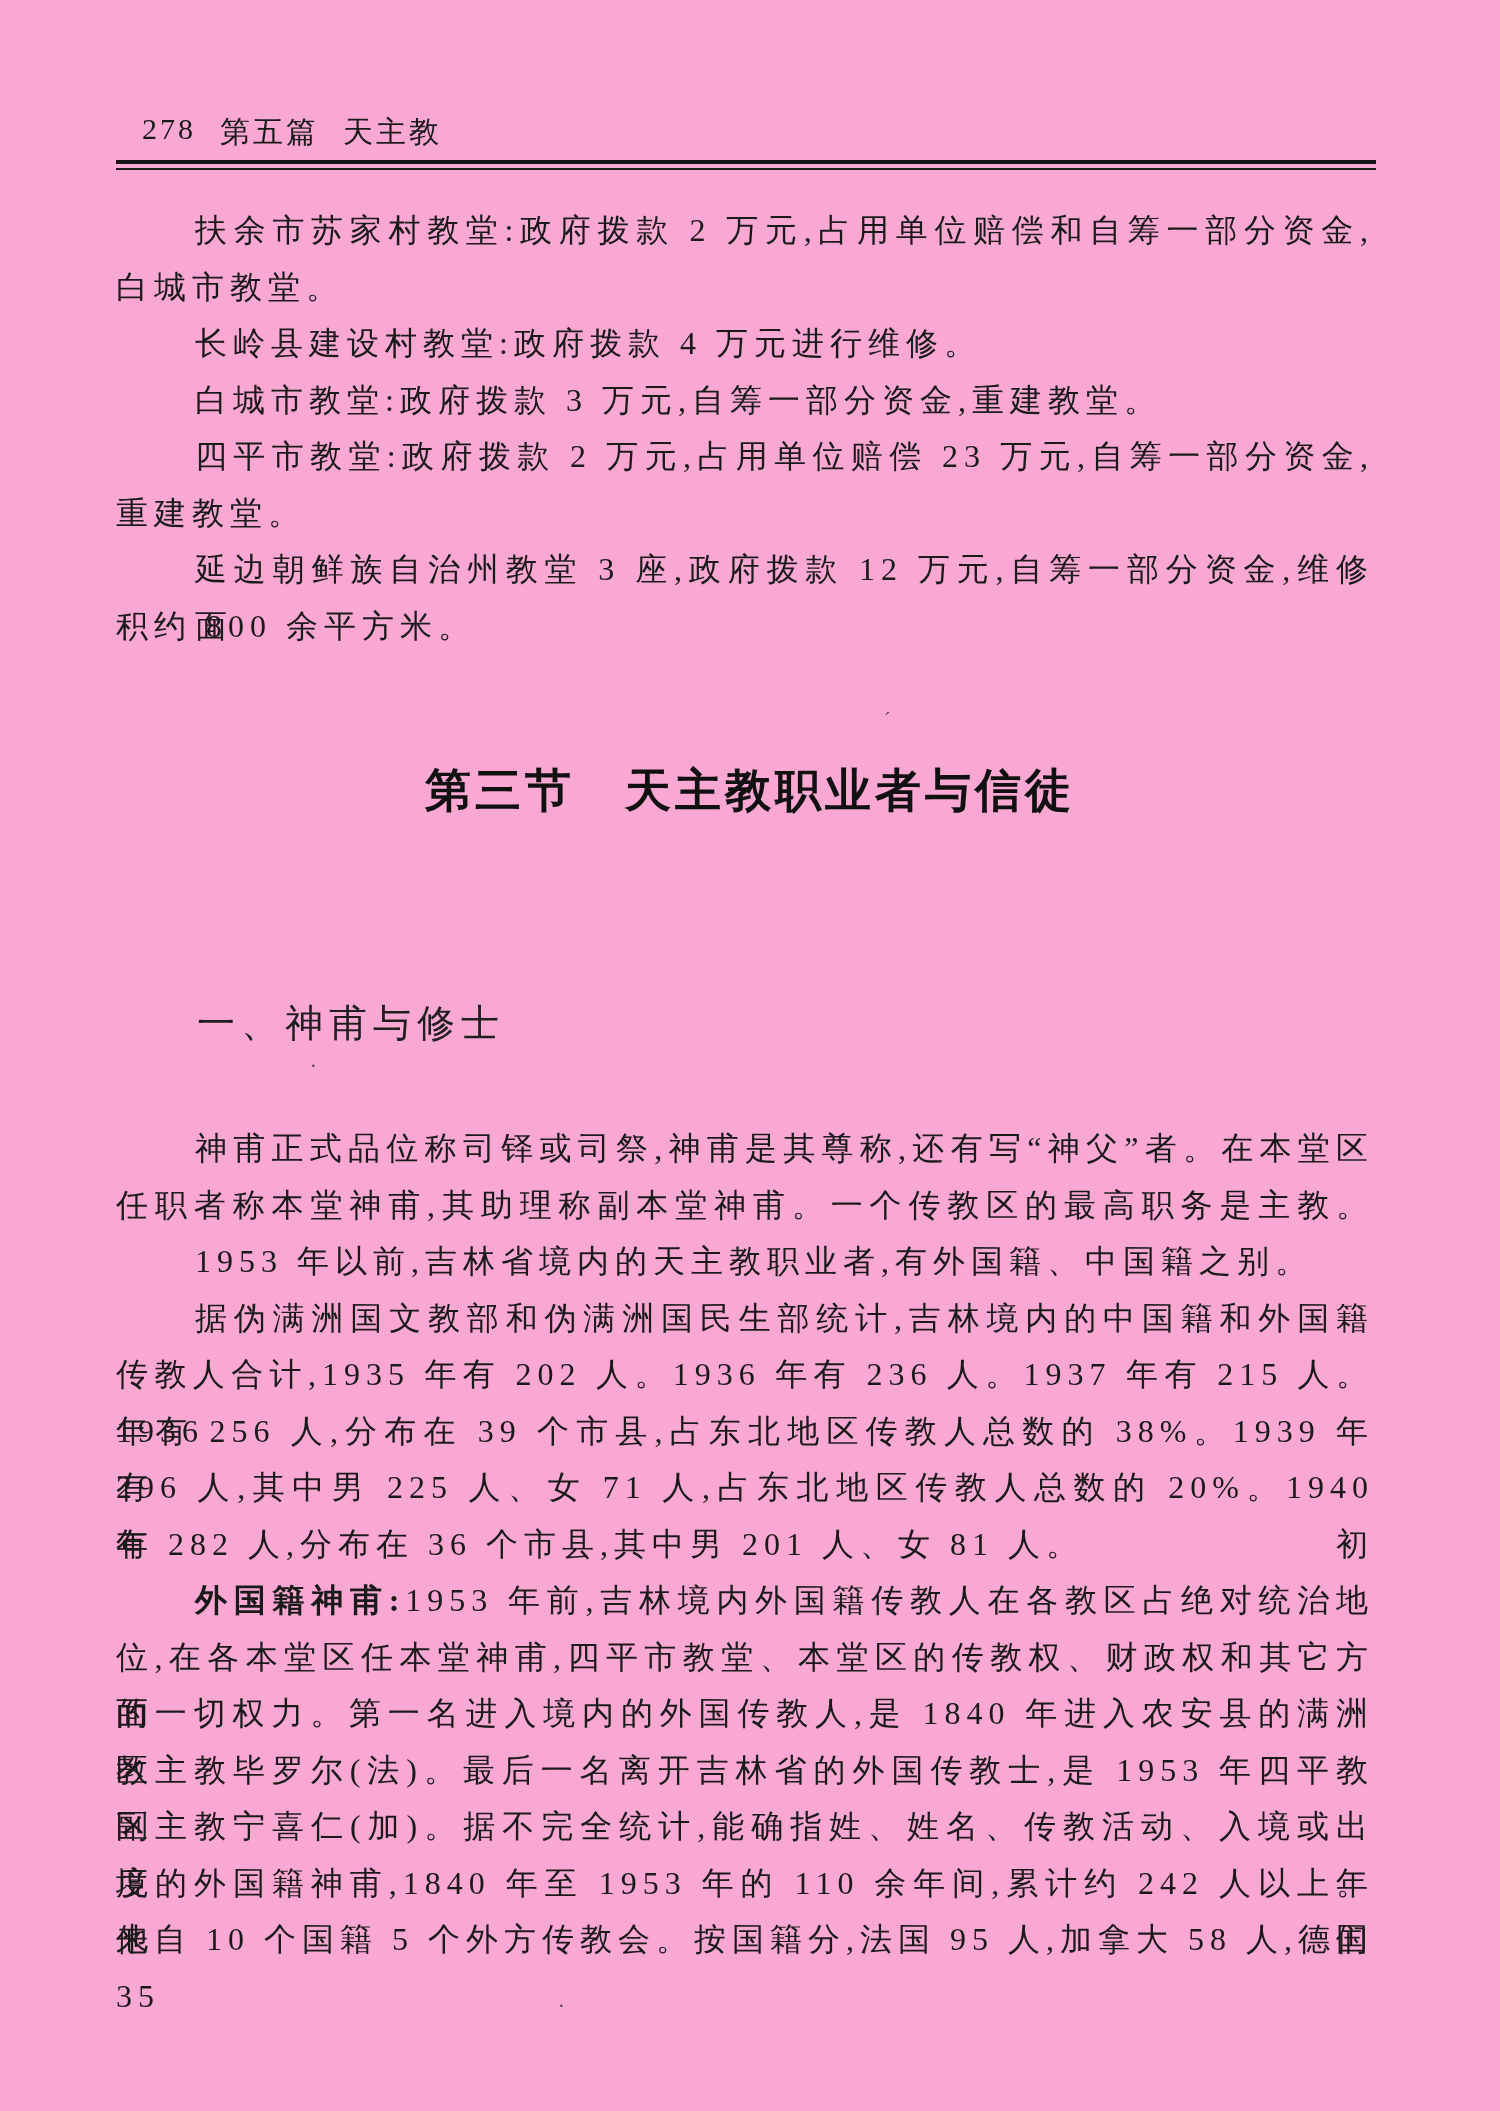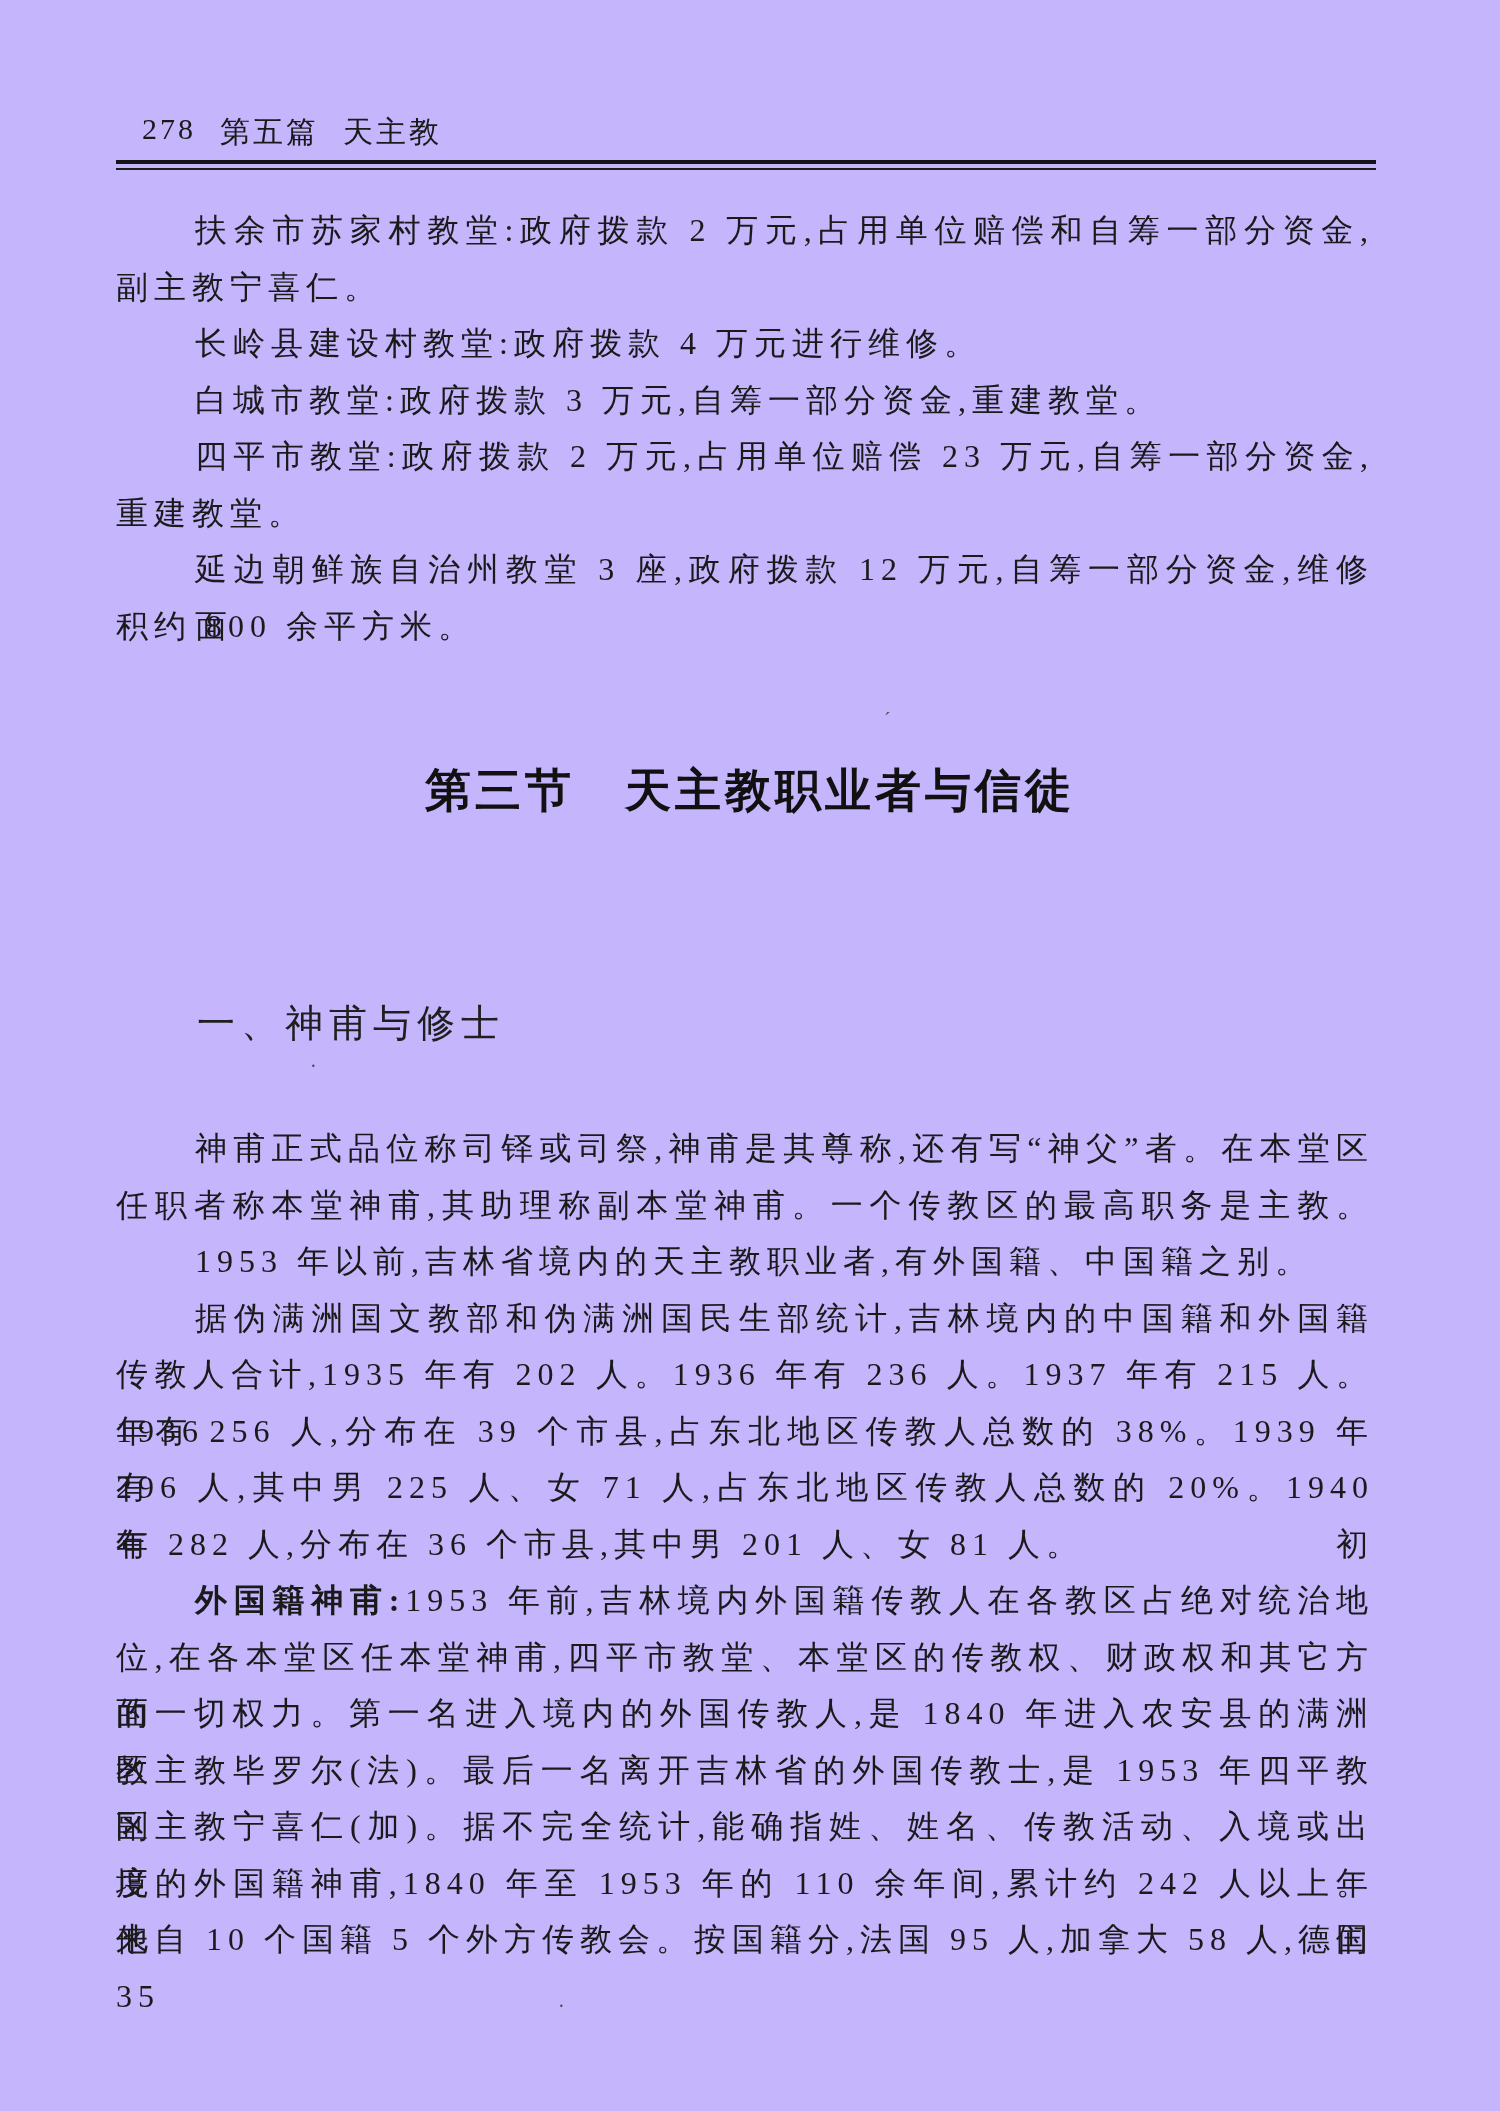--- a/index.html
+++ b/index.html
@@ -1,20 +1,20 @@
 <!DOCTYPE html>
 <html><head>
 <meta charset="utf-8">
 <style>
   html,body{margin:0;padding:0;background:#e8e8e8;}
   .page{
     position:relative;
     width:1500px;height:2111px;
     margin:0 auto;
-    background:#c4b5fd;
+    background:#f9a8d4;
     color:#1a1a1a;
     font-family:"Liberation Serif","DejaVu Serif",serif;
     overflow:hidden;
   }
   
   .running-header{
     position:absolute;left:142px;top:112px;
     display:flex;gap:24px;
     font-size:30px;letter-spacing:3px;
     white-space:nowrap;
@@ -69,21 +69,21 @@
   <div class="running-header">
     <span>278</span>
     <span>第五篇</span>
     <span>天主教</span>
   </div>
 
   <div class="header-rule"></div>
 
   <div class="text-block block-top">
       <div class="line indent fill">扶余市苏家村教堂:政府拨款 2 万元,占用单位赔偿和自筹一部分资金,</div>
-      <div class="line">副主教宁喜仁。</div>
+      <div class="line">白城市教堂。</div>
       <div class="line indent">长岭县建设村教堂:政府拨款 4 万元进行维修。</div>
       <div class="line indent">白城市教堂:政府拨款 3 万元,自筹一部分资金,重建教堂。</div>
       <div class="line indent fill">四平市教堂:政府拨款 2 万元,占用单位赔偿 23 万元,自筹一部分资金,</div>
       <div class="line">重建教堂。</div>
       <div class="line indent fill">延边朝鲜族自治州教堂 3 座,政府拨款 12 万元,自筹一部分资金,维修面</div>
       <div class="line">积约 800 余平方米。</div>
     </div>
 
   <div class="section-heading">
     <span class="section-number">第三节</span><span>天主教职业者与信徒</span>

